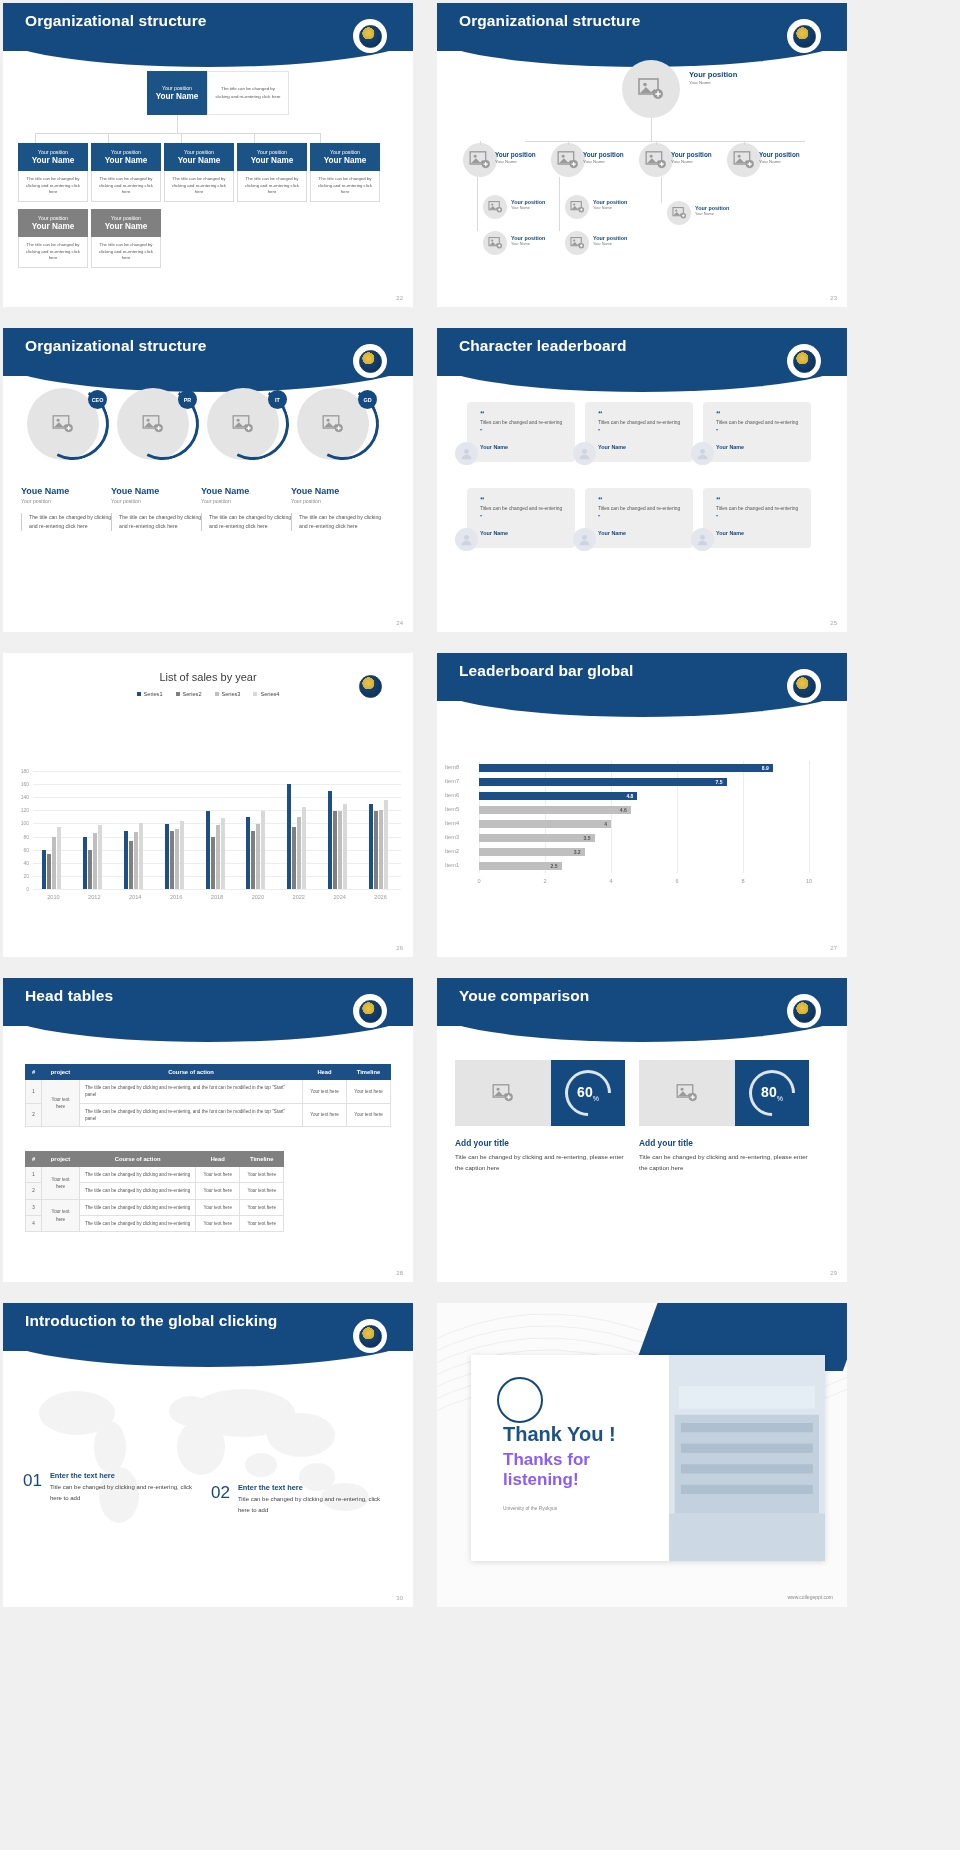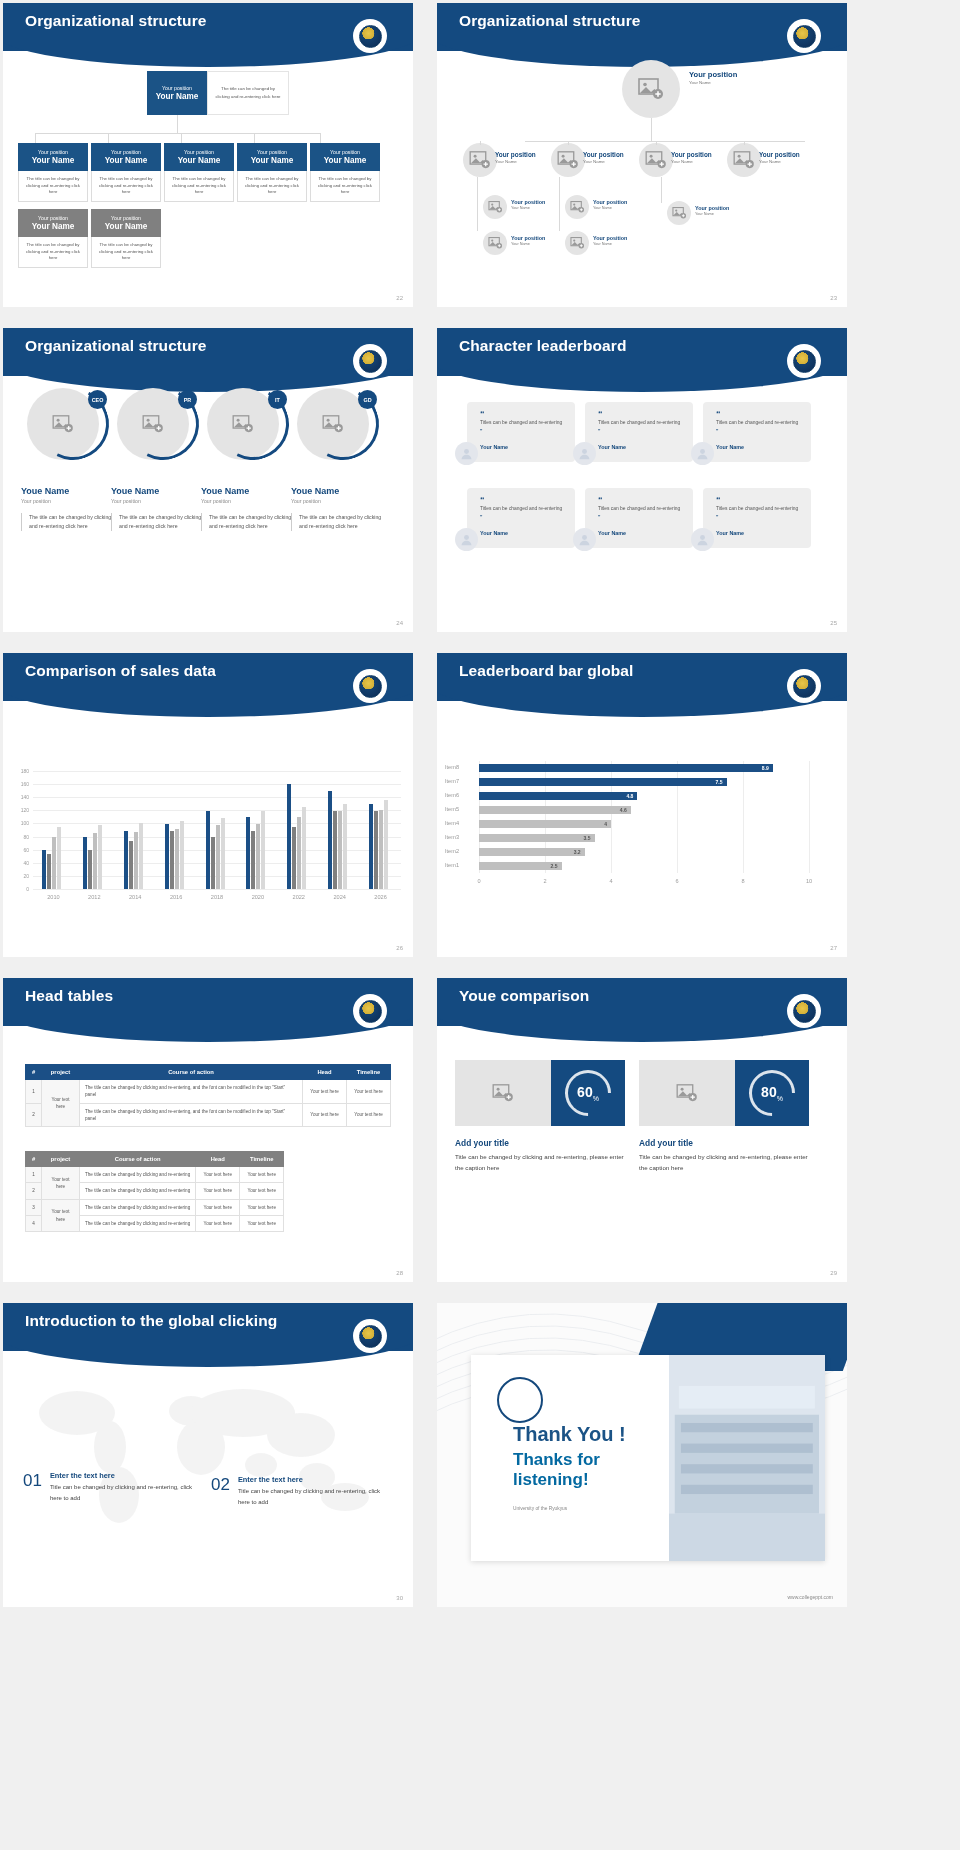--- a/index.html
+++ b/index.html
@@ -156,23 +156,23 @@
   
   .num { font-size:17px; font-weight:normal; color:#14487c; }
   .bt { font-size:7.4px; font-weight:bold; color:#14487c;}
   .bd { font-size:6px; color:#444; line-height:1.8; margin-top:2px;}
   
   .ty-wrap { position:absolute; inset:0; background:#fbfbfb; overflow:hidden;}
   .ty-band { position:absolute; right:-10px; top:-10px; width:210px; height:78px;
      background:#144a80; transform:skewX(-20deg);}
   .ty-card { position:absolute; left:34px; top:52px; right:22px; bottom:46px; background:#fff;
      box-shadow:0 1px 6px rgba(0,0,0,.14); display:flex;}
-  .ty-left { width:56%; padding:34px 0 0 42px;}
+  .ty-left { width:56%; padding:34px 0 0 32px;}
   .ty-h1 { font-size:20px; font-weight:bold; color:#1b5386; }
-  .ty-h2 { font-size:17px; font-weight:bold; color:#0369a1; margin-top:4px;}
+  .ty-h2 { font-size:17px; font-weight:bold; color:#8b5cf6; margin-top:4px;}
   .ty-sub { font-size:4.8px; color:#888; margin-top:16px;}
   .ty-right { flex:1; position:relative; overflow:hidden;
      background:linear-gradient(160deg,#eef2f7,#c9d6e4 55%,#9fb4cb);}
   .ty-crest { position:absolute; left:26px; top:22px; width:46px;height:46px;border-radius:50%;
      background:radial-gradient(circle at 42% 36%, #efd濃 0%, #d9b73c 30%, #15436f 31%, #0f3460 72%, #0b2a4a 100%);
      border:2px solid #14487c;}
   .ty-foot { position:absolute; right:14px; bottom:7px; font-size:5px; color:#8a8a8a;}
 </style>
 </head>
 <body>
@@ -572,25 +572,20 @@
           <svg width="13" height="13" viewBox="0 0 16 16">
             <circle cx="8" cy="5.6" r="3" fill="#ccd4e0"></circle>
             <path d="M2 15c0-3.3 2.7-5.5 6-5.5s6 2.2 6 5.5z" fill="#ccd4e0"></path>
           </svg>
         </div>
       </div>
     <div class="pagenum">25</div>
   </div>
 
   <div class="slide">
-    <div class="banner">
-      <div class="bg"></div>
-        <div class="curve"></div>
-      <h1>Comparison of sales data</h1>
-    </div>
     <div class="crest">
         <div class="inner"></div>
       </div>
     <div class="chart-title">List of sales by year</div>
     <div class="legend" id="s26-legend">
         <span>
           <i class="lsw" style="background:#1b4f86"></i>
           <b style="font-weight:normal">Series1</b>
         </span>
         <span>
@@ -902,21 +897,21 @@
       </g>
     </svg>
     <div id="s30-blocks">
         <div style="position: absolute; left: 20px; top: 168px; width: 176px; display: flex; gap: 8px;">
           <div class="num">01</div>
       <div>
             <div class="bt">Enter the text here</div>
       <div class="bd">Title can be changed by clicking and re-entering, click here to add</div>
           </div>
         </div>
-        <div style="position: absolute; left: 208px; top: 172px; width: 176px; display: flex; gap: 8px;">
+        <div style="position: absolute; left: 208px; top: 180px; width: 176px; display: flex; gap: 8px;">
           <div class="num">02</div>
       <div>
             <div class="bt">Enter the text here</div>
       <div class="bd">Title can be changed by clicking and re-entering, click here to add</div>
           </div>
         </div>
       </div>
     <div class="pagenum">30</div>
   </div>
 

